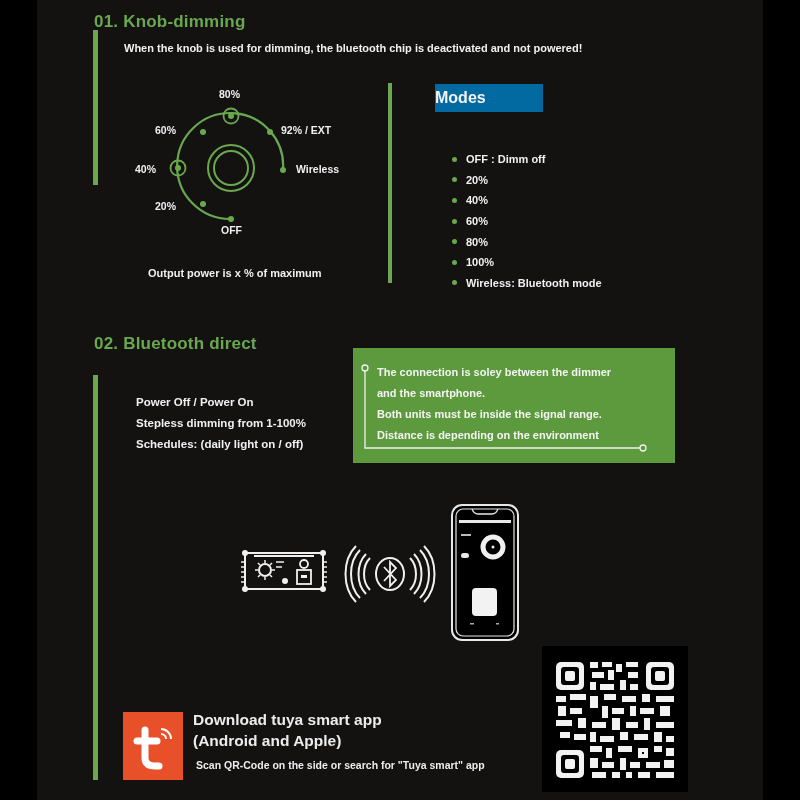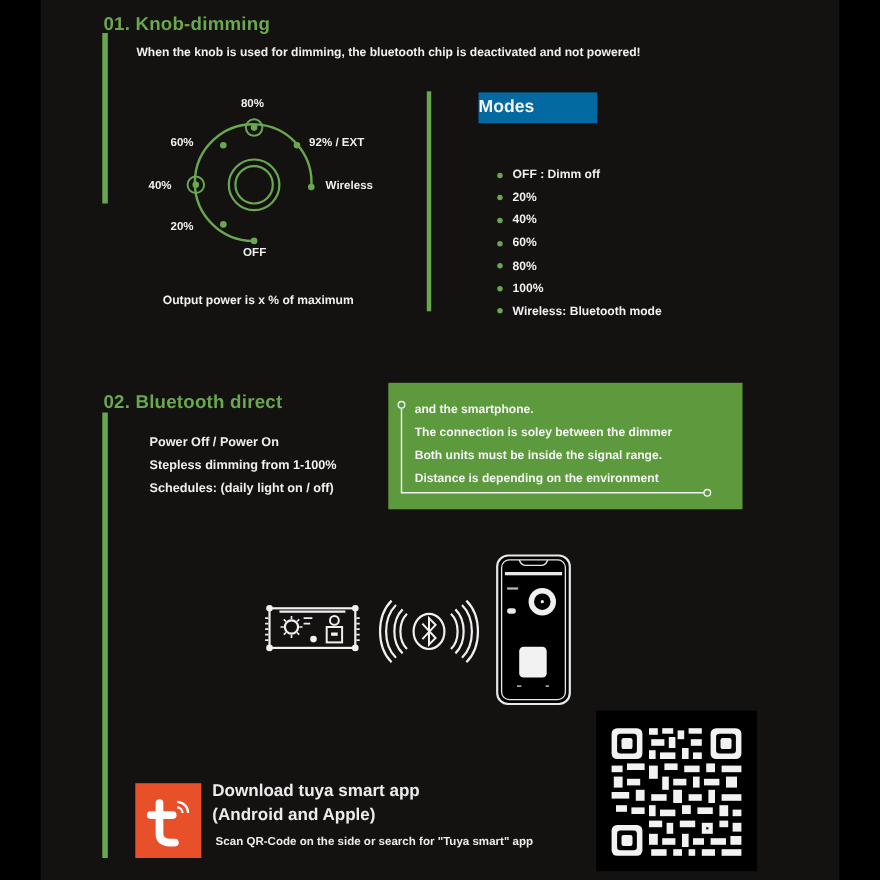--- a/index.html
+++ b/index.html
@@ -89,38 +89,38 @@
   <li>
       <span class="dot"></span>
       <span>100%</span>
     </li>
   <li>
       <span class="dot"></span>
       <span>Wireless:  Bluetooth mode</span>
     </li>
 </ul>
 
-<div class="h2" style="left:94px; top:356px;">02. Bluetooth direct</div>
+<div class="h2" style="left:94px; top:334px;">02. Bluetooth direct</div>
 <div class="green-bar" style="left:93px; top:375px; height:405px;"></div>
 
 <ul class="feat-list">
   <li>Power Off / Power On</li>
   <li>Stepless dimming from 1-100%</li>
   <li>Schedules: (daily light on / off)</li>
 </ul>
 
 <div class="info-box"></div>
 <svg class="abs" style="left:353px; top:348px;" width="322" height="115">
   <circle cx="12" cy="20" r="3" fill="none" stroke="#f0f0f0" stroke-width="1.3"></circle>
   <path d="M12 23 L12 100 L287 100" fill="none" stroke="#f0f0f0" stroke-width="1.3"></path>
   <circle cx="290" cy="100" r="3" fill="none" stroke="#f0f0f0" stroke-width="1.3"></circle>
 </svg>
 <div class="info-lines">
+  <div>The connection is soley between the dimmer</div>
   <div>and the smartphone.</div>
-  <div>The connection is soley between the dimmer</div>
   <div>Both units must be inside the  signal range.</div>
   <div>Distance is depending on the environment</div>
 </div>
 
 <svg class="abs" style="left:240px; top:548px;" width="90" height="46">
   <rect x="5" y="5" width="78" height="36" fill="none" stroke="#f0f0f0" stroke-width="2"></rect>
   <circle cx="5" cy="5" r="3" fill="#f0f0f0"></circle>
     <circle cx="83" cy="5" r="3" fill="#f0f0f0"></circle>
   <circle cx="5" cy="41" r="3" fill="#f0f0f0"></circle>
     <circle cx="83" cy="41" r="3" fill="#f0f0f0"></circle>

